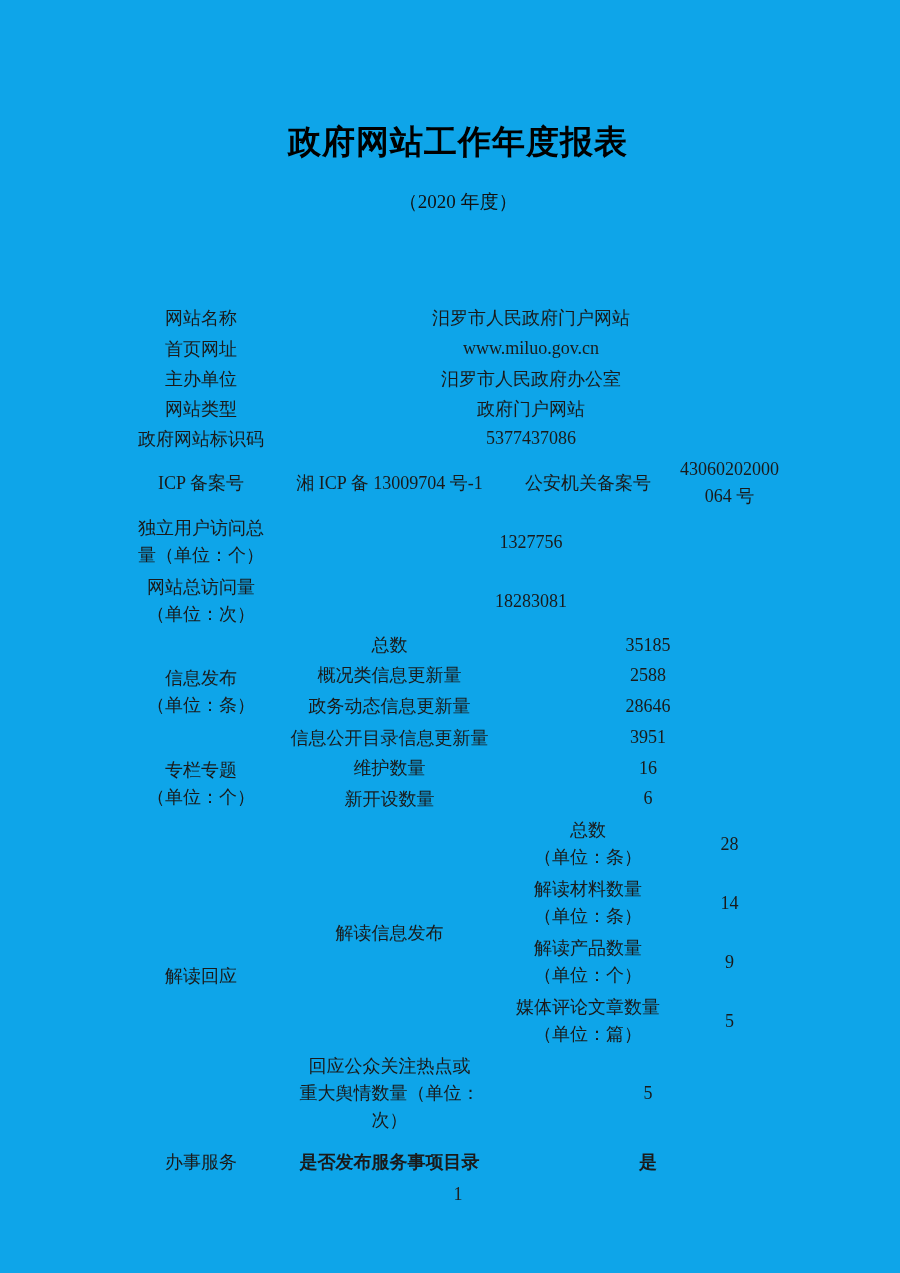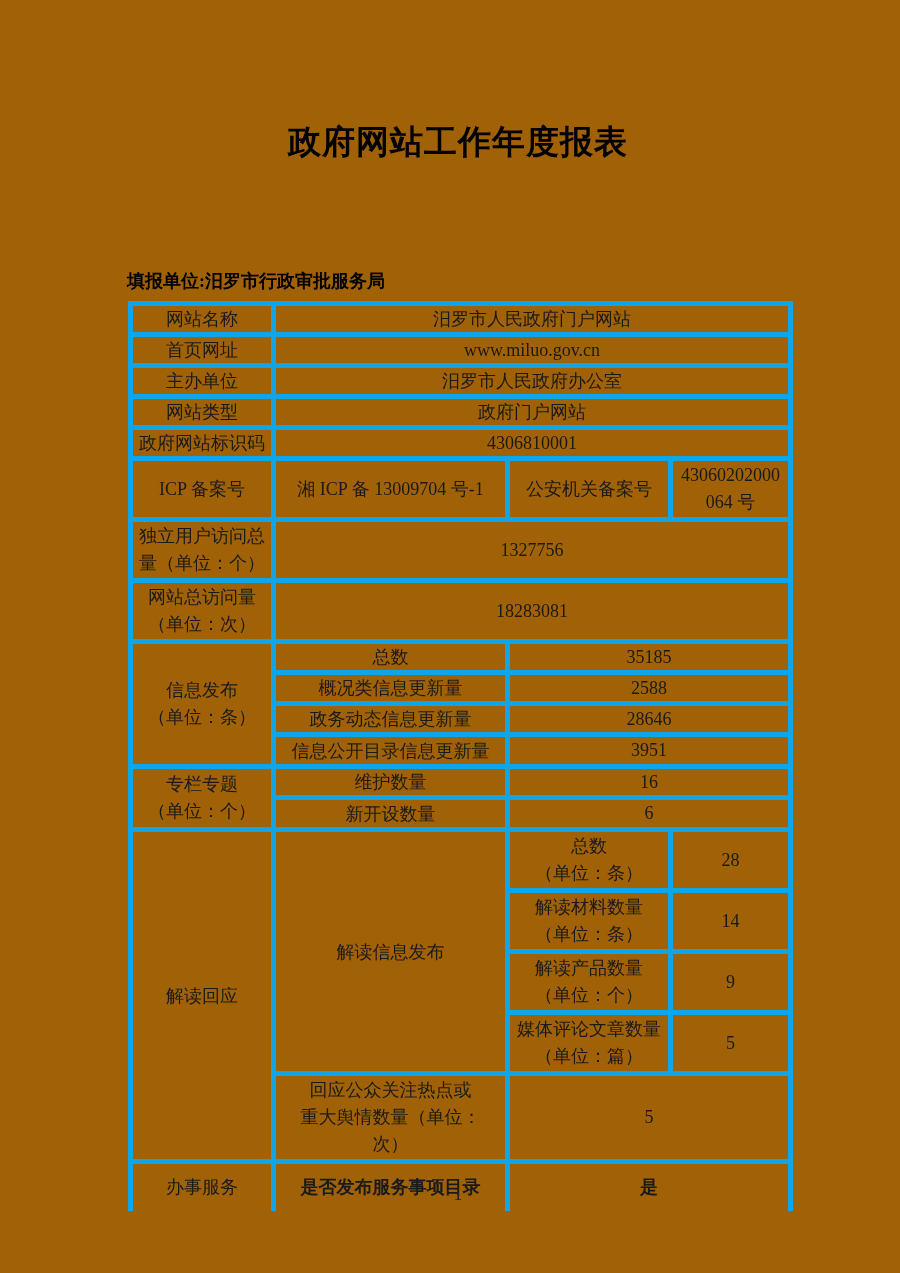--- a/index.html
+++ b/index.html
@@ -1,20 +1,20 @@
 <!DOCTYPE html>
 <html><head>
 <meta charset="utf-8">
 <style>
   html, body { margin: 0; padding: 0; background: #ffffff; }
   .page {
     position: relative;
     width: 900px;
     height: 1273px;
-    background: #a16207;
+    background: #0ea5e9;
     color: #111;
     font-family: "Liberation Serif", serif;
     overflow: hidden;
   }
   .doc-title {
     position: absolute;
     top: 120px;
     left: 128px;
     width: 660px;
     text-align: center;
@@ -43,21 +43,21 @@
   }
   table.report {
     position: absolute;
     top: 301px;
     left: 128px;
     width: 660px;
     border-collapse: collapse;
     table-layout: fixed;
   }
   table.report td {
-    border: 5px solid #0ea5e9;
+    border: 3px solid #0ea5e9;
     text-align: center;
     vertical-align: middle;
     font-size: 18px;
     color: #1a1a1a;
     padding: 1px 6px;
     overflow: hidden;
   }
   .ml { white-space: pre-line; line-height: 27px; }
   tr.row-cut td { border-bottom: none; }
   td.svc-label { vertical-align: bottom; padding-bottom: 4px; }
@@ -71,21 +71,21 @@
     font-size: 18px;
     color: #222;
   }
 </style>
 </head>
 <body>
 
 <div class="page">
 
   <div class="doc-title">政府网站工作年度报表</div>
-  <div class="report-unit">填报单位:汨罗市行政审批服务局</div>
+  <div class="doc-subtitle">（2020 年度）</div>
 
   <table class="report">
     <colgroup>
       <col style="width:143px">
       <col style="width:234px">
       <col style="width:163px">
       <col style="width:120px">
     </colgroup>
 
     <tbody>
@@ -100,21 +100,21 @@
     <tr style="height:30px">
       <td>主办单位</td>
       <td colspan="3">汨罗市人民政府办公室</td>
     </tr>
     <tr style="height:30px">
       <td>网站类型</td>
       <td colspan="3">政府门户网站</td>
     </tr>
     <tr style="height:30px">
       <td>政府网站标识码</td>
-      <td colspan="3">4306810001</td>
+      <td colspan="3">5377437086</td>
     </tr>
 
     <tr style="height:57px">
       <td>ICP 备案号</td>
       <td>湘 ICP 备 13009704 号-1</td>
       <td>公安机关备案号</td>
       <td class="ml">43060202000
 064 号</td>
     </tr>
 

